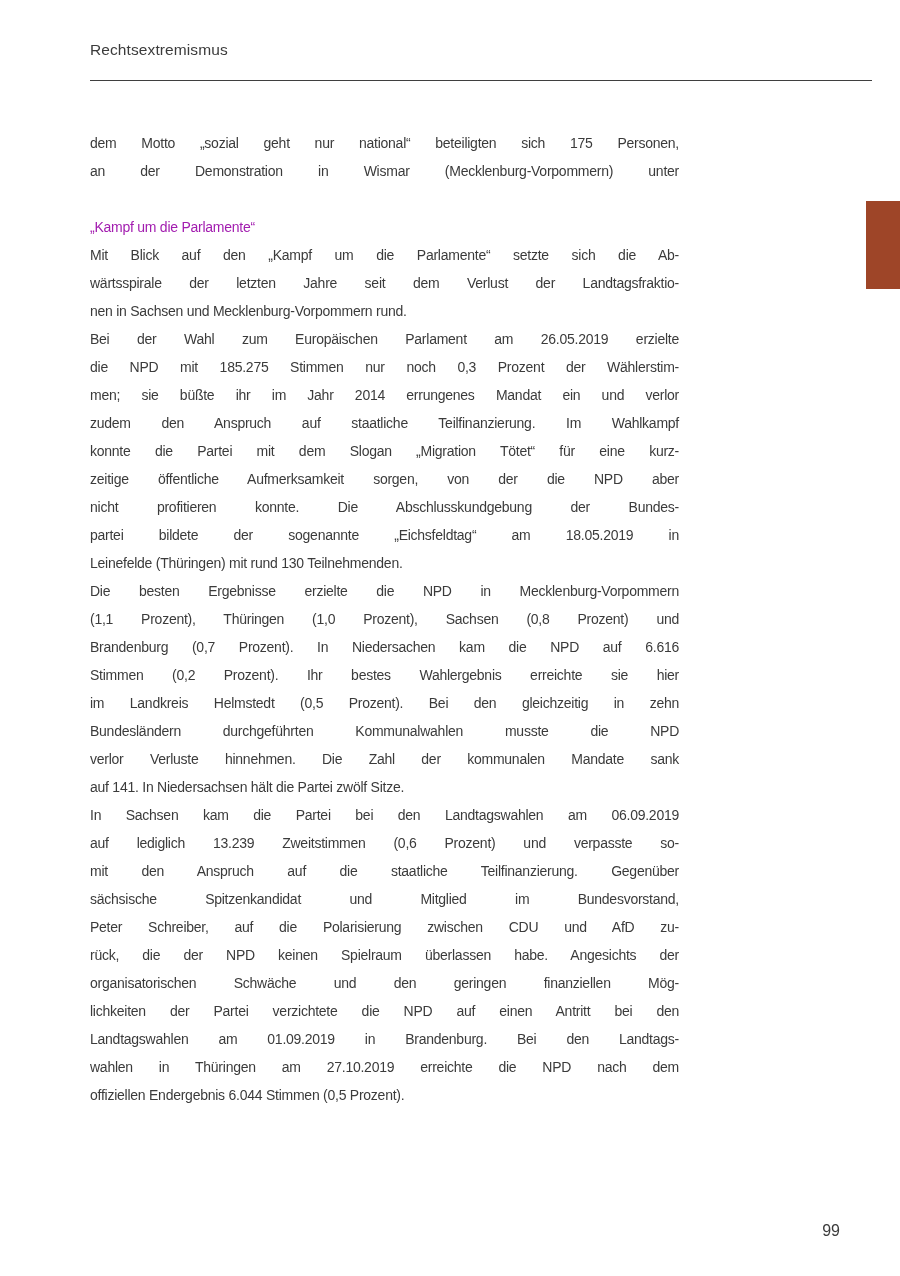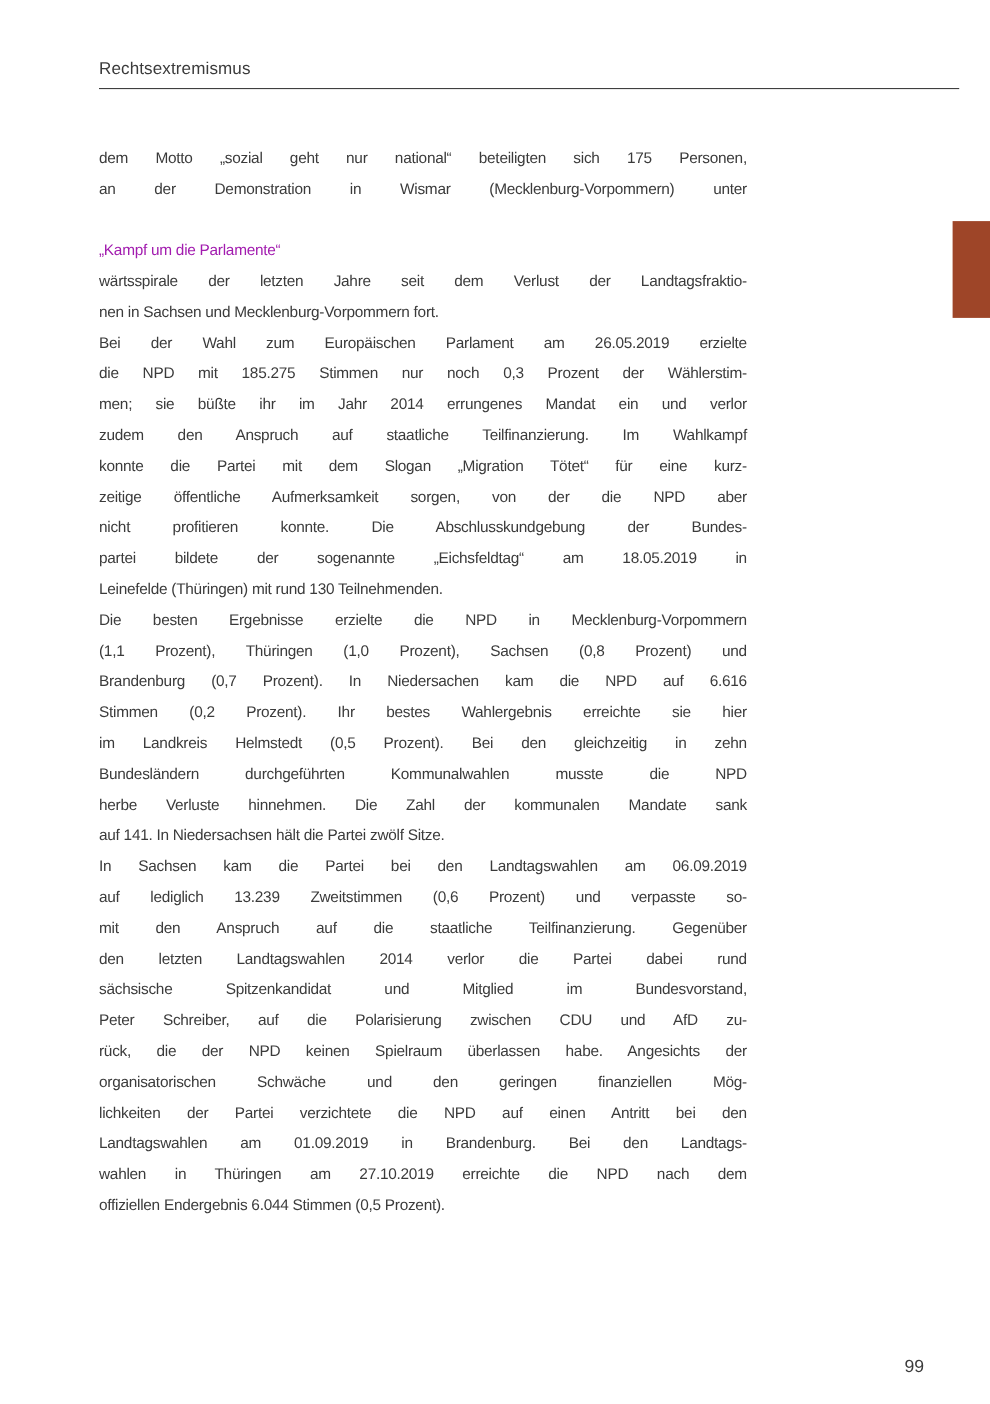--- a/index.html
+++ b/index.html
@@ -10,21 +10,21 @@
     position: relative;
     font-family: "Liberation Sans", sans-serif;
     color: #3b3b3b;
     overflow: hidden;
   }
 
   
   .running-header {
     position: absolute;
     left: 90px;
-    top: 54px;
+    top: 41px;
     font-size: 15.5px;
     letter-spacing: 0.1px;
     color: #3b3b3b;
   }
   .header-rule {
     position: absolute;
     left: 90px;
     top: 80px;
     width: 782px;
     height: 0;
@@ -65,60 +65,59 @@
     text-align-last: left;
   }
 
   
   .page-number {
     position: absolute;
     right: 60px;
     top: 1222px;
     font-size: 16px;
     color: #3b3b3b;
-    margin-top: 12px;
   }
 </style>
 </head>
 <body>
 
 <div class="running-header">Rechtsextremismus</div>
 
 <div class="header-rule"></div>
 
 <div class="margin-tab" style="background-color: rgb(158, 69, 40);"></div>
 
 <main class="page-body" style="color: rgb(59, 59, 59);">
     <div class="line">dem Motto „sozial geht nur national“ beteiligten sich 175 Personen,</div>
     <div class="line">an der Demonstration in Wismar (Mecklenburg-Vorpommern) unter</div>
     <div class="line spacer"></div>
     <div class="line heading" style="color: #a21caf;">„Kampf um die Parlamente“</div>
+    <div class="line">Mit Blick auf den „Kampf um die Parlamente“ setzte sich die Ab-</div>
     <div class="line">wärtsspirale der letzten Jahre seit dem Verlust der Landtagsfraktio-</div>
-    <div class="line last">nen in Sachsen und Mecklenburg-Vorpommern fort.</div>
+    <div class="line last">nen in Sachsen und Mecklenburg-Vorpommern rund.</div>
     <div class="line">Bei der Wahl zum Europäischen Parlament am 26.05.2019 erzielte</div>
     <div class="line">die NPD mit 185.275 Stimmen nur noch 0,3 Prozent der Wählerstim-</div>
     <div class="line">men; sie büßte ihr im Jahr 2014 errungenes Mandat ein und verlor</div>
     <div class="line">zudem den Anspruch auf staatliche Teilfinanzierung. Im Wahlkampf</div>
     <div class="line">konnte die Partei mit dem Slogan „Migration Tötet“ für eine kurz-</div>
     <div class="line">zeitige öffentliche Aufmerksamkeit sorgen, von der die NPD aber</div>
     <div class="line">nicht profitieren konnte. Die Abschlusskundgebung der Bundes-</div>
     <div class="line">partei bildete der sogenannte „Eichsfeldtag“ am 18.05.2019 in</div>
     <div class="line last">Leinefelde (Thüringen) mit rund 130 Teilnehmenden.</div>
     <div class="line">Die besten Ergebnisse erzielte die NPD in Mecklenburg-Vorpommern</div>
     <div class="line">(1,1 Prozent), Thüringen (1,0 Prozent), Sachsen (0,8 Prozent) und</div>
     <div class="line">Brandenburg (0,7 Prozent). In Niedersachen kam die NPD auf 6.616</div>
     <div class="line">Stimmen (0,2 Prozent). Ihr bestes Wahlergebnis erreichte sie hier</div>
     <div class="line">im Landkreis Helmstedt (0,5 Prozent). Bei den gleichzeitig in zehn</div>
     <div class="line">Bundesländern durchgeführten Kommunalwahlen musste die NPD</div>
-    <div class="line">herbe Verluste hinnehmen. Die Zahl der kommunalen Mandate sank</div>
+    <div class="line">verlor Verluste hinnehmen. Die Zahl der kommunalen Mandate sank</div>
     <div class="line last">auf 141. In Niedersachsen hält die Partei zwölf Sitze.</div>
     <div class="line">In Sachsen kam die Partei bei den Landtagswahlen am 06.09.2019</div>
     <div class="line">auf lediglich 13.239 Zweitstimmen (0,6 Prozent) und verpasste so-</div>
     <div class="line">mit den Anspruch auf die staatliche Teilfinanzierung. Gegenüber</div>
-    <div class="line">den letzten Landtagswahlen 2014 verlor die Partei dabei rund</div>
     <div class="line">sächsische Spitzenkandidat und Mitglied im Bundesvorstand,</div>
     <div class="line">Peter Schreiber, auf die Polarisierung zwischen CDU und AfD zu-</div>
     <div class="line">rück, die der NPD keinen Spielraum überlassen habe. Angesichts der</div>
     <div class="line">organisatorischen Schwäche und den geringen finanziellen Mög-</div>
     <div class="line">lichkeiten der Partei verzichtete die NPD auf einen Antritt bei den</div>
     <div class="line">Landtagswahlen am 01.09.2019 in Brandenburg. Bei den Landtags-</div>
     <div class="line">wahlen in Thüringen am 27.10.2019 erreichte die NPD nach dem</div>
     <div class="line last">offiziellen Endergebnis 6.044 Stimmen (0,5 Prozent).</div>
   </main>
 

